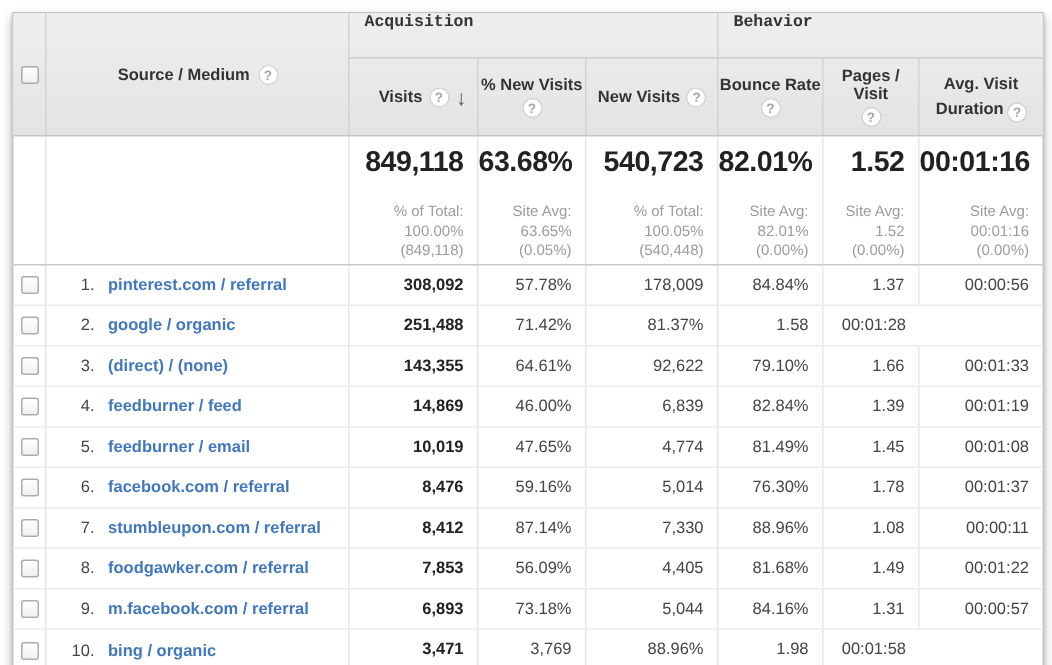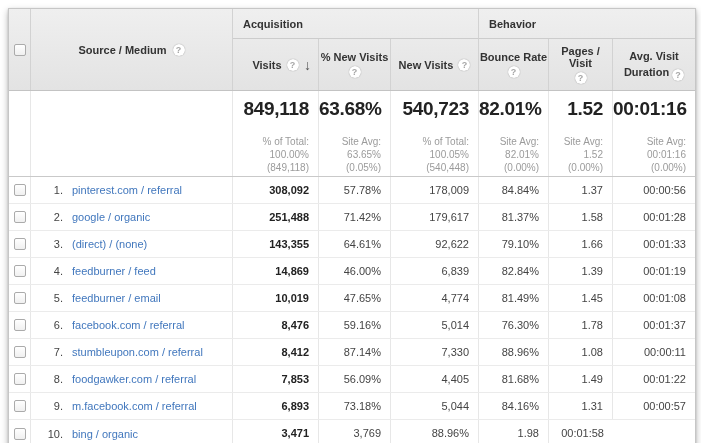--- a/index.html
+++ b/index.html
@@ -12,21 +12,21 @@
 
   .grid { display:grid; grid-template-columns:22px 202px 86px 72px 88px 70px 64px 82px; }
 
   
   .thead { grid-template-rows:30px 51px; background:linear-gradient(#efefef,#e3e3e3);
            border-bottom:1px solid #c3c3c3; }
   .hcell { font-weight:bold; color:#333; }
   .bR-h { border-right:1px solid #d2d2d2; }
   .th-check { grid-row:1/3; grid-column:1; display:flex; align-items:center; justify-content:center; }
   .th-source { grid-row:1/3; grid-column:2; display:flex; align-items:center; justify-content:center; gap:6px; }
-  .group { display:flex; align-items:center; padding-left:10px; border-bottom:1px solid #cccccc; }
+  .group { display:flex; align-items:flex-start; padding-left:10px; border-bottom:1px solid #cccccc;font-family:Liberation Mono, monospace; }
   .group-acq { grid-column:3/6; }
   .group-beh { grid-column:6/9; }
   .sub { position:relative; display:flex; flex-direction:column; align-items:center; justify-content:center; gap:3px; text-align:center; cursor:pointer; }
   .sub-inline { flex-direction:row; gap:5px; }
   .sort-arrow { position:absolute; right:7px; top:50%; transform:translateY(-50%);
                 font-size:14px; color:#555; font-weight:bold; }
   .wraphead { display:block; width:72px; line-height:1.5; }
   .wraphead .qicon { vertical-align:-2px; margin-left:3px; }
 
   .qicon { display:inline-block; width:12px; height:12px; border-radius:50%;
@@ -42,21 +42,21 @@
   .bR-d { border-right:1px solid #e7e7e7; }
   .big { font-size:19px; font-weight:bold; color:#222; letter-spacing:-0.3px; line-height:1.05; }
   .subtxt { font-size:10px; color:#9b9b9b; line-height:1.3; margin-top:16px; white-space:pre-line; }
 
   
   .row { height:27px; border-bottom:1px solid #ebebeb; }
   .row:last-child { border-bottom:none; }
   .cbcell { display:flex; align-items:center; justify-content:center; }
   .srccell { display:flex; align-items:center; }
   .rank { width:32px; text-align:right; color:#444; flex:none; }
-  .srclink { margin-left:9px; color:#4177bd; text-decoration:none; cursor:pointer; white-space:nowrap; }
+  .srclink { margin-left:9px; color:#4177bd; text-decoration:none; cursor:pointer; white-space:nowrap;font-weight:bold; }
   .val { text-align:right; padding-right:9px; line-height:26px; color:#444; }
   .val-b { font-weight:bold; color:#222; }
 </style>
 </head>
 <body>
 
 <div class="card">
 
   <div class="grid thead">
     <div class="th-check bR-h">
@@ -159,21 +159,20 @@
     <div class="grid row">
       <div class="cbcell bR-d">
         <span class="cb"></span>
       </div>
       <div class="srccell bR-d">
         <span class="rank">2.</span>
         <a class="srclink">google / organic</a>
       </div>
       <div class="val val-b bR-d">251,488</div>
       <div class="val bR-d">71.42%</div>
-      <div class="val bR-d">179,617</div>
       <div class="val bR-d">81.37%</div>
       <div class="val bR-d">1.58</div>
       <div class="val">00:01:28</div>
     </div>
 
     <div class="grid row">
       <div class="cbcell bR-d">
         <span class="cb"></span>
       </div>
       <div class="srccell bR-d">

